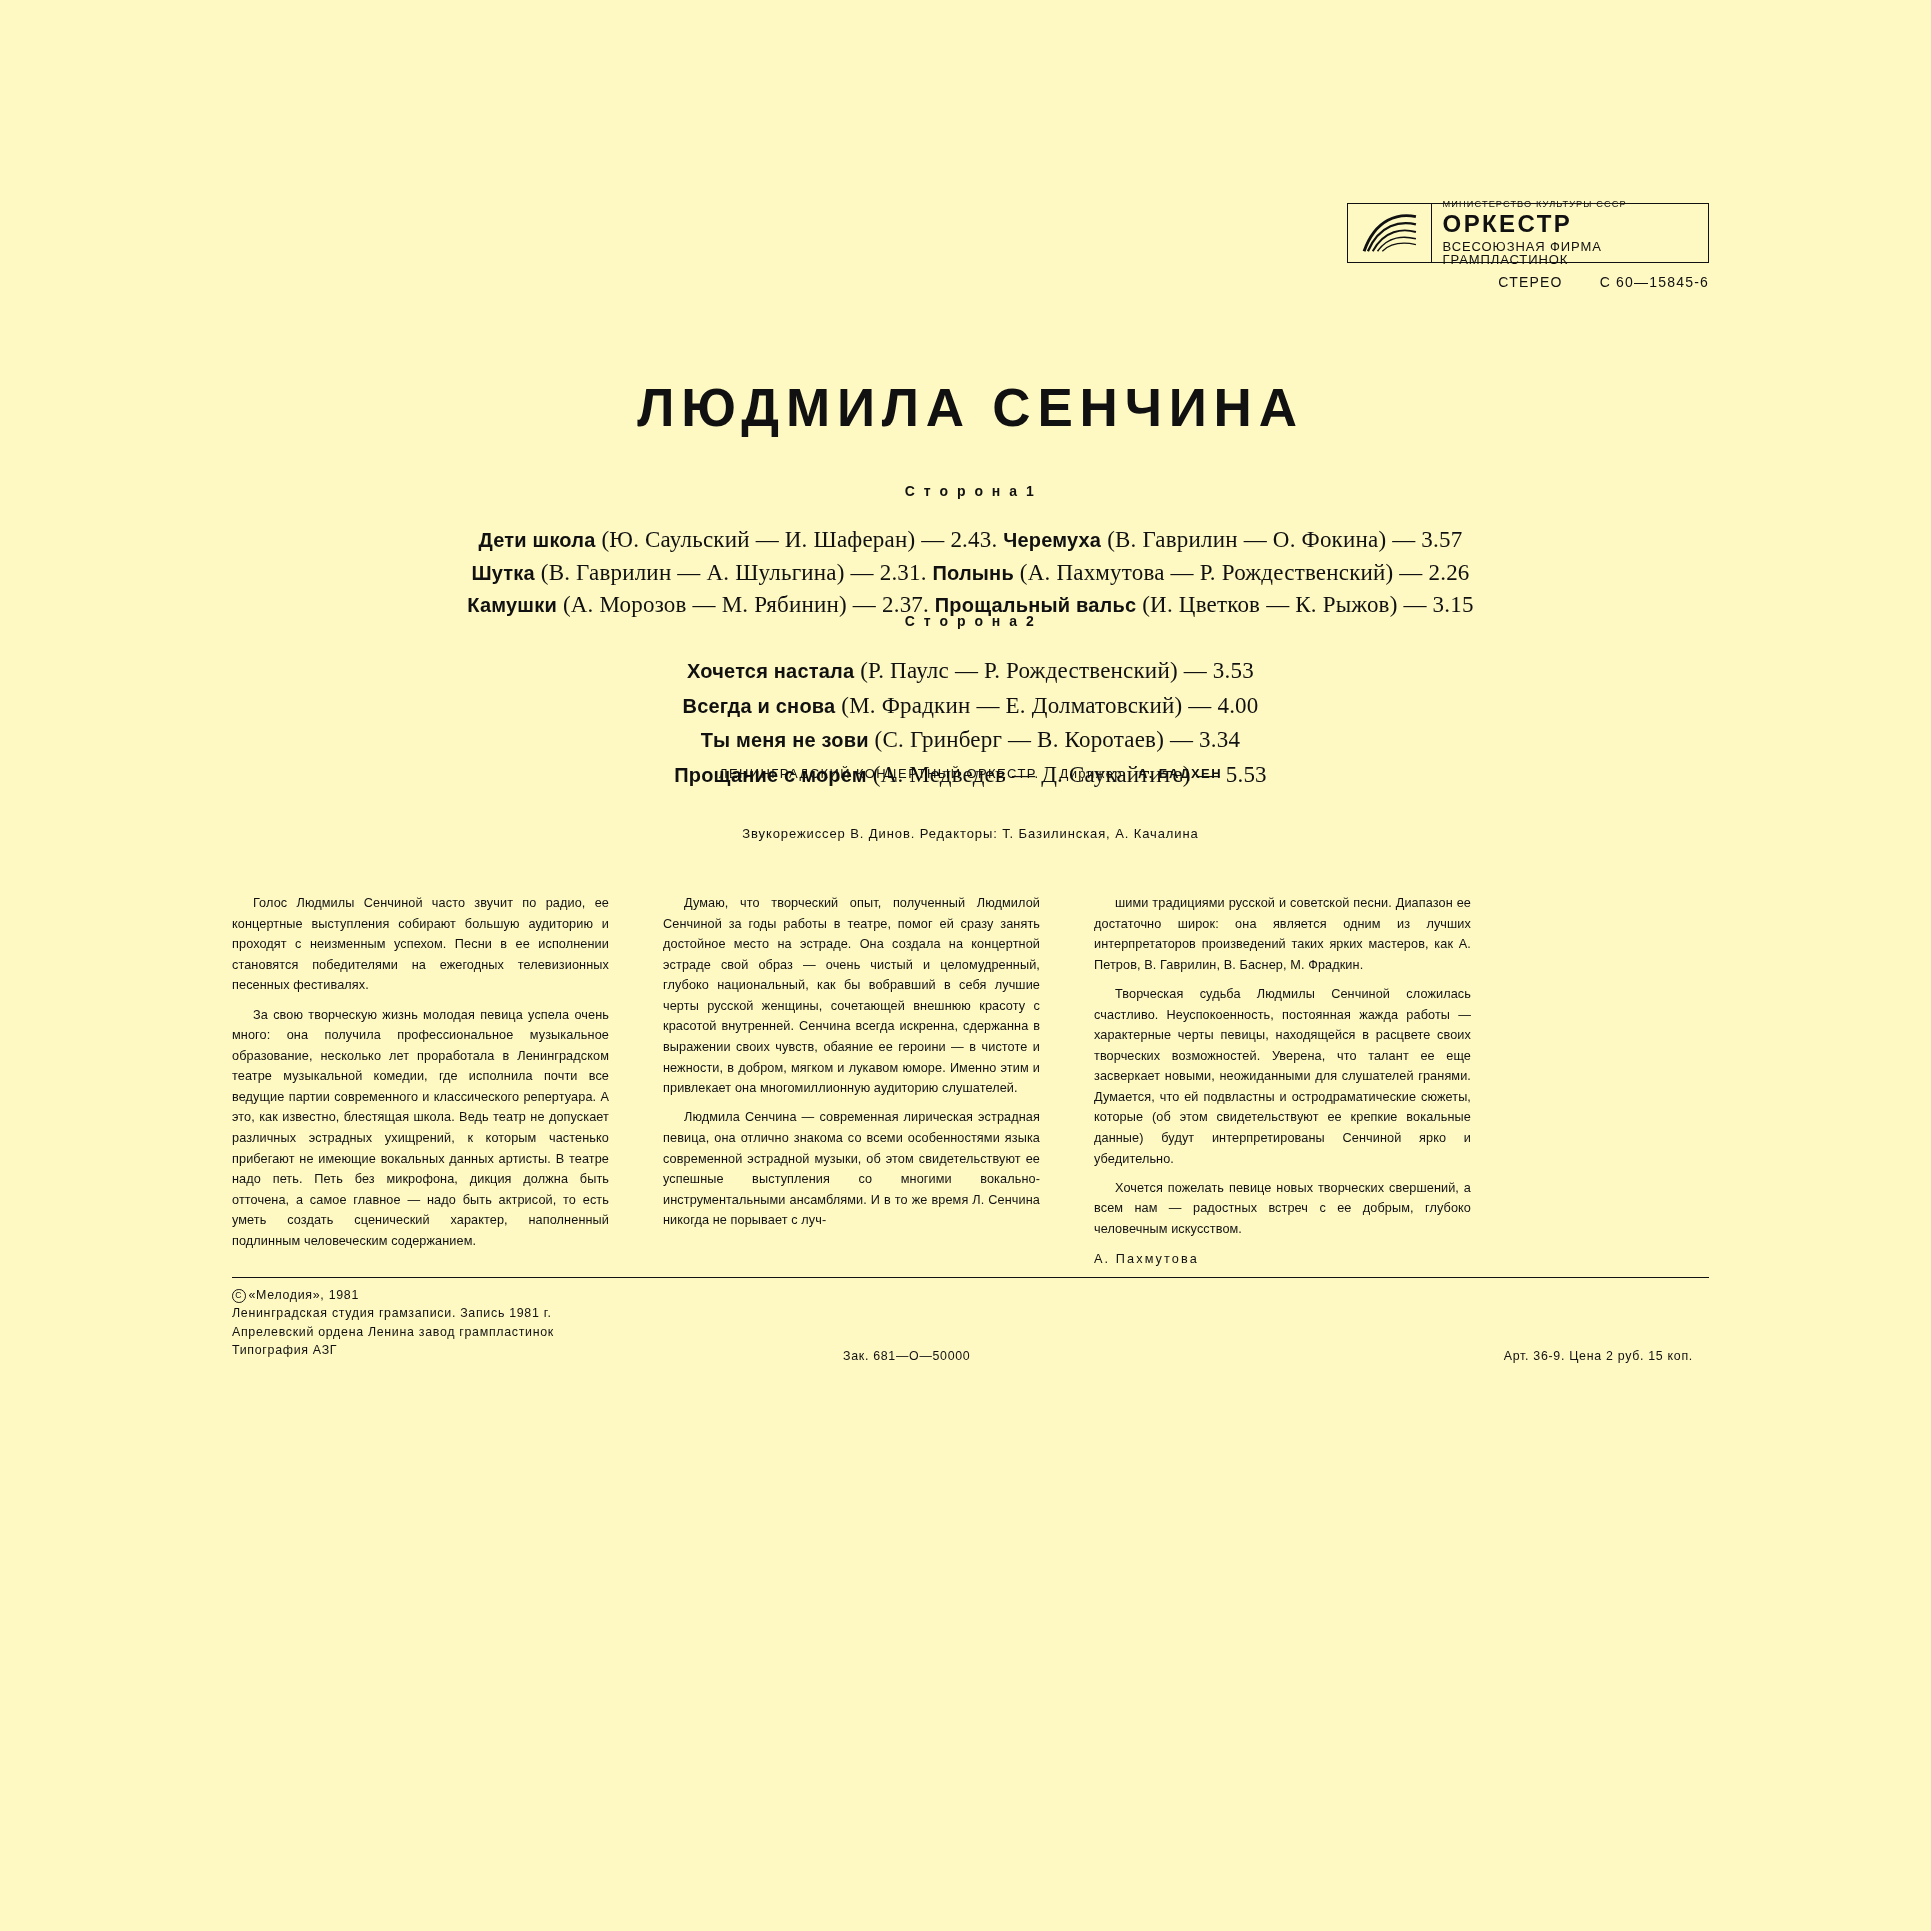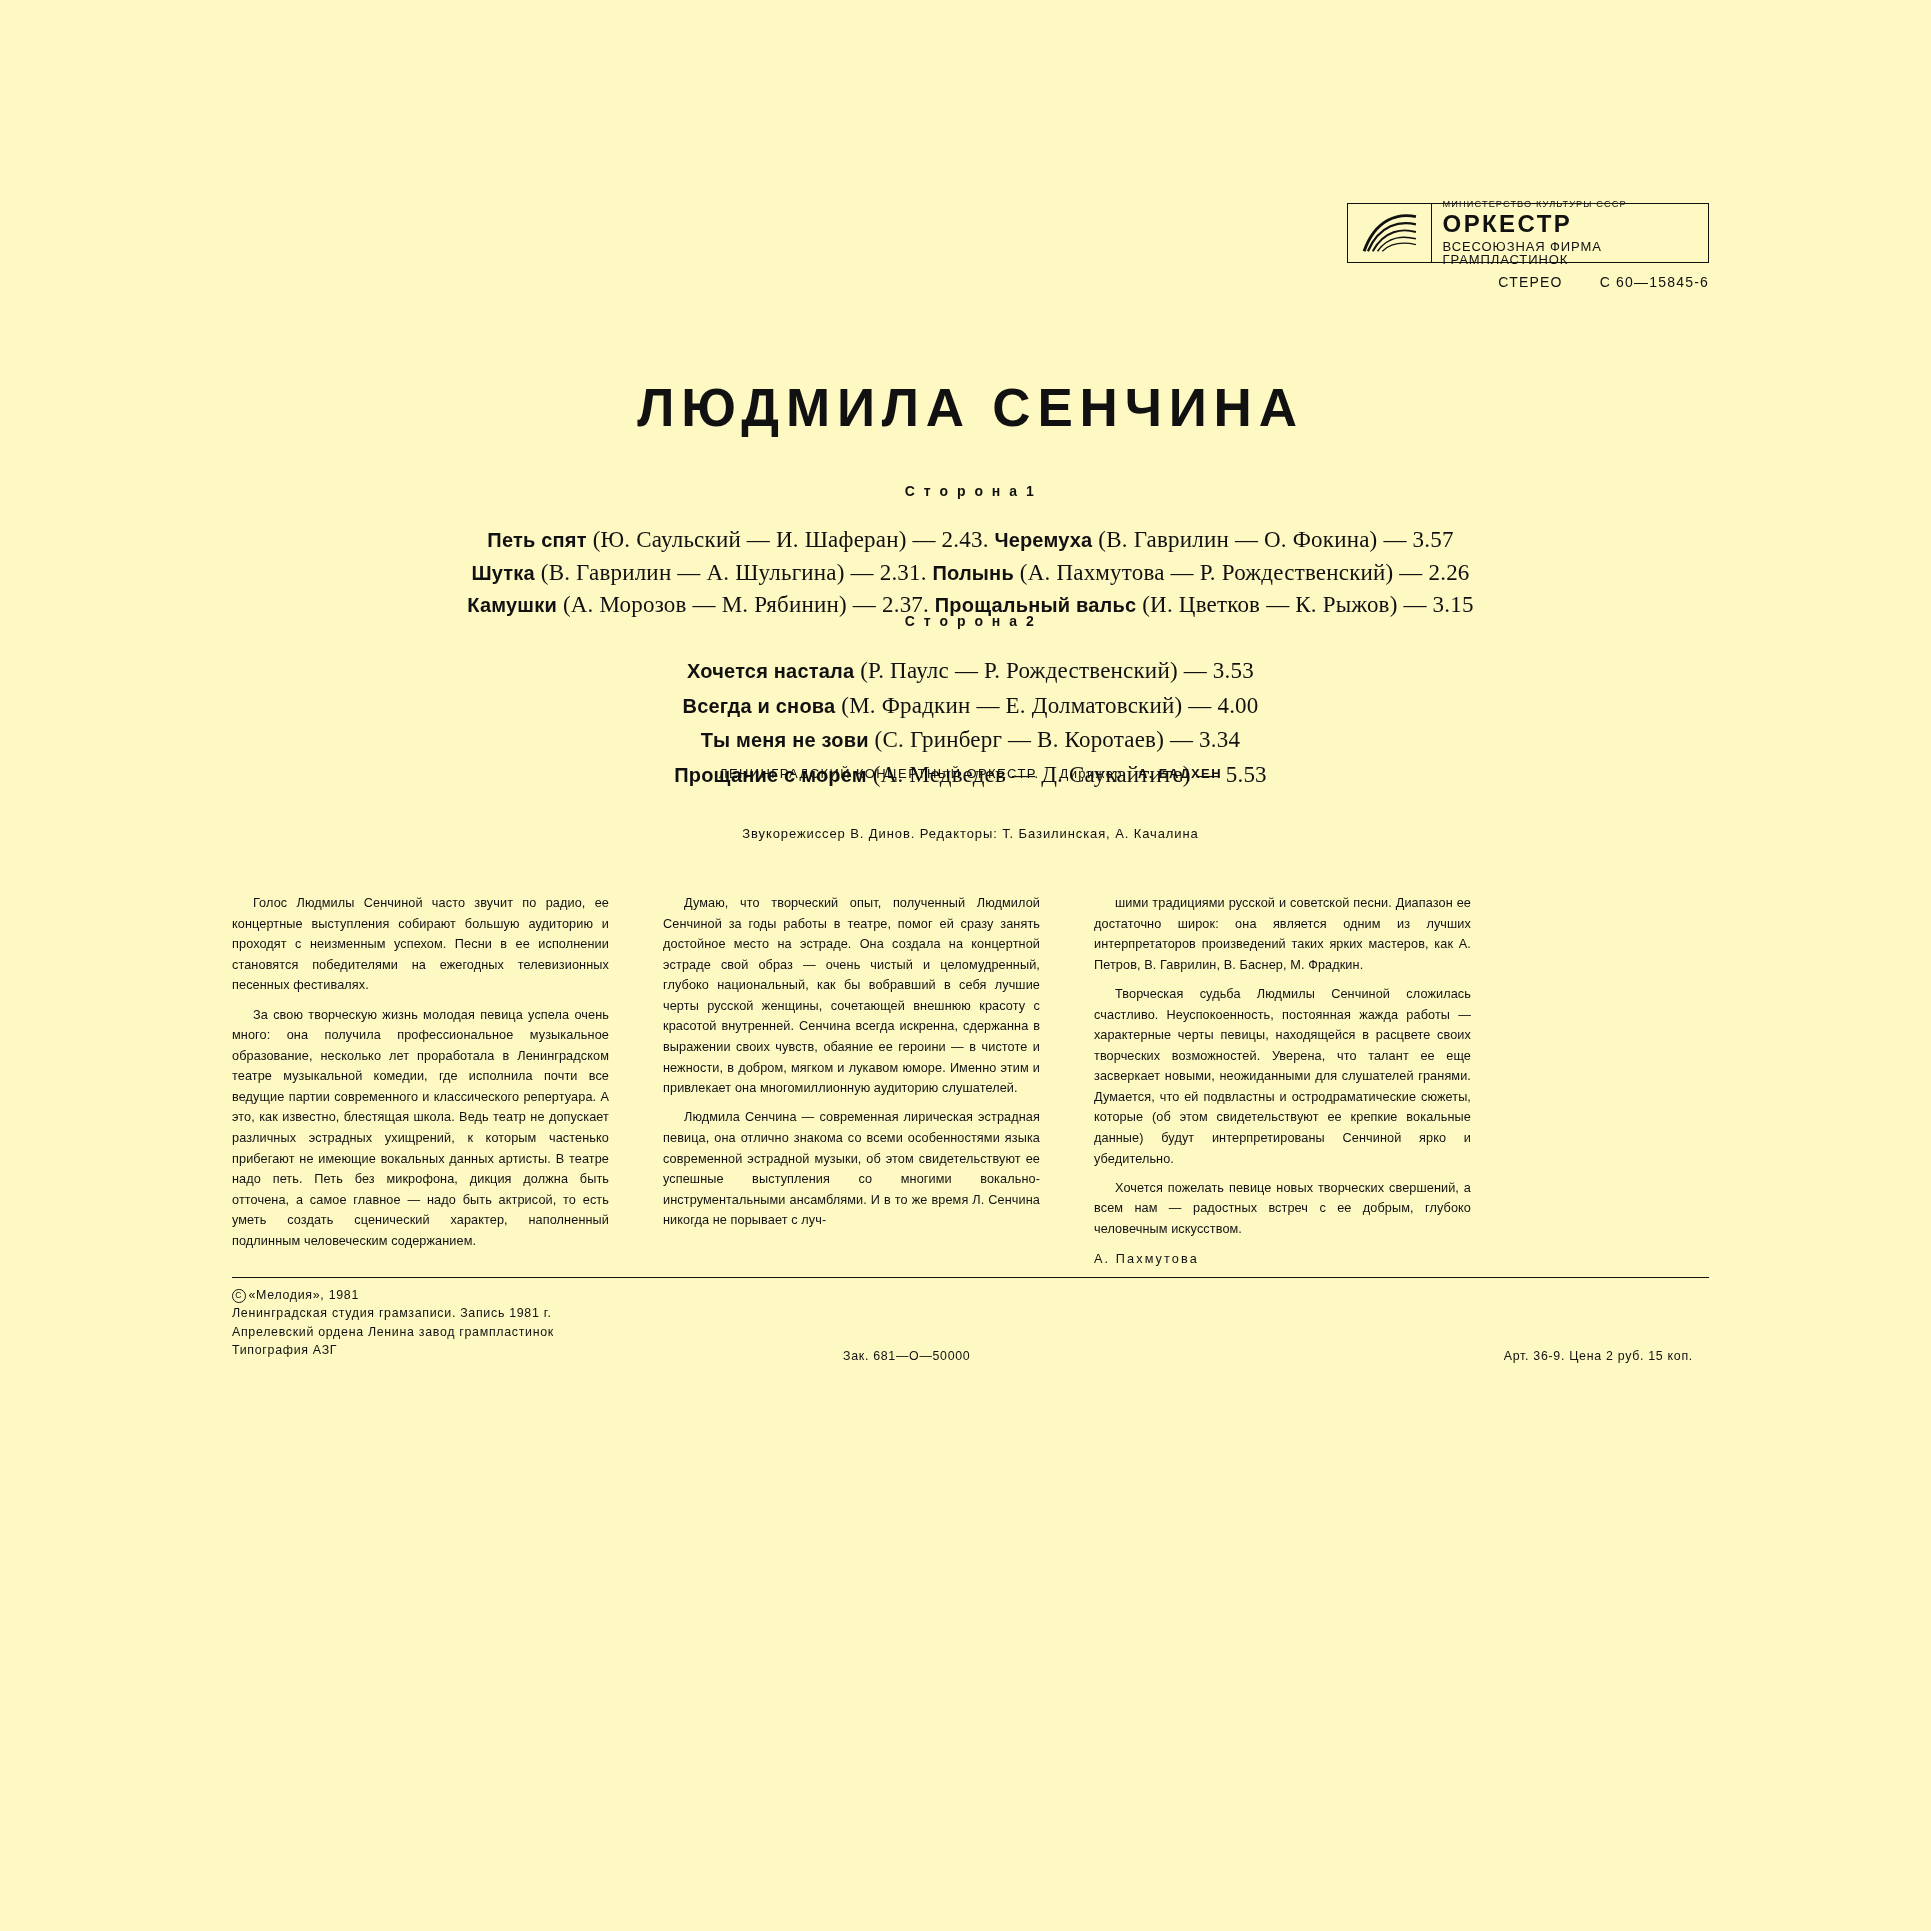--- a/index.html
+++ b/index.html
@@ -225,21 +225,21 @@
         <span class="stereo">СТЕРЕО</span>
         <span>С 60—15845-6</span>
       </div>
     </div>
 
     <div class="album-title">ЛЮДМИЛА СЕНЧИНА</div>
 
     <div class="side1-wrap">
       <div class="side-head">С т о р о н а  1</div>
       <div class="track-lines" id="side1-lines">
-          <div><span class="ttl">Петь спят</span><span> (Ю. Саульский — И. Шаферан) — 2.43.</span><span class="ttl"> Черемуха</span><span> (В. Гаврилин — О. Фокина) — 3.57</span></div>
+          <div><span class="ttl">Дети школа</span><span> (Ю. Саульский — И. Шаферан) — 2.43.</span><span class="ttl"> Черемуха</span><span> (В. Гаврилин — О. Фокина) — 3.57</span></div>
           <div><span class="ttl">Шутка</span><span> (В. Гаврилин — А. Шульгина) — 2.31.</span><span class="ttl"> Полынь</span><span> (А. Пахмутова — Р. Рождественский) — 2.26</span></div>
           <div><span class="ttl">Камушки</span><span> (А. Морозов — М. Рябинин) — 2.37.</span><span class="ttl"> Прощальный вальс</span><span> (И. Цветков — К. Рыжов) — 3.15</span></div>
         </div>
     </div>
 
     <div class="side2-wrap side2">
       <div class="side-head">С т о р о н а  2</div>
       <div class="track-lines" id="side2-lines">
           <div><span class="ttl">Хочется настала</span><span> (Р. Паулс — Р. Рождественский) — 3.53</span></div>
           <div><span class="ttl">Всегда и снова</span><span> (М. Фрадкин — Е. Долматовский) — 4.00</span></div>

